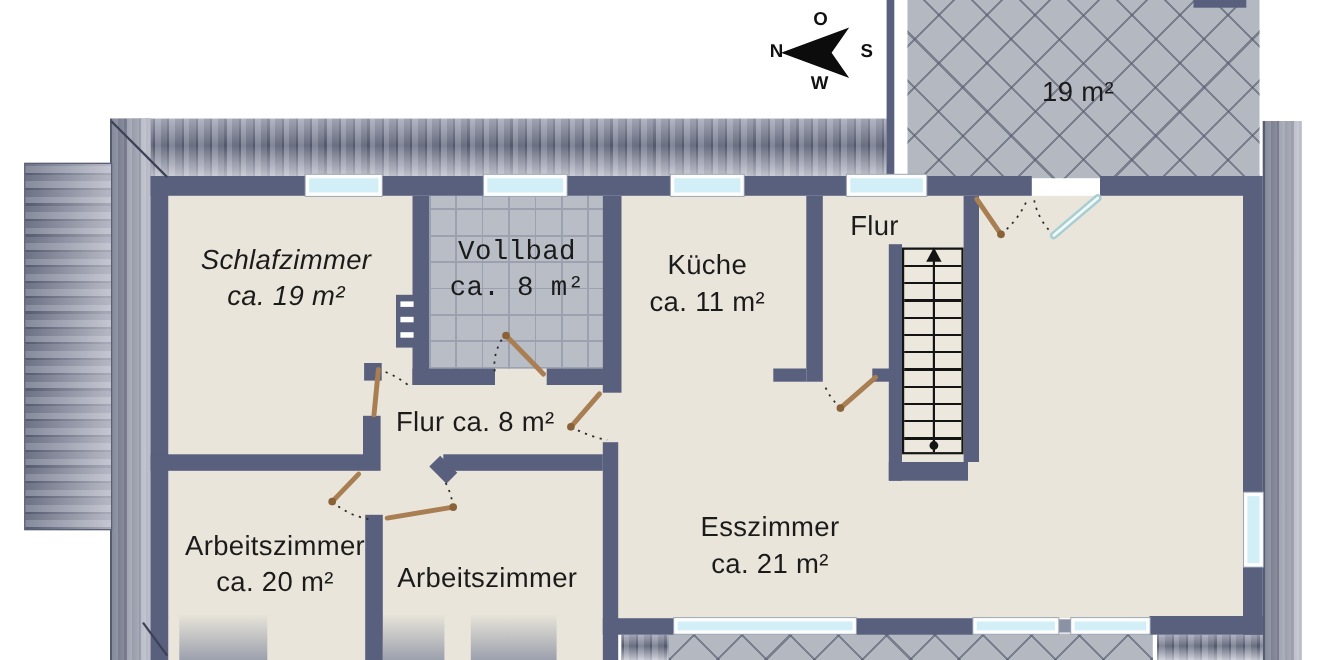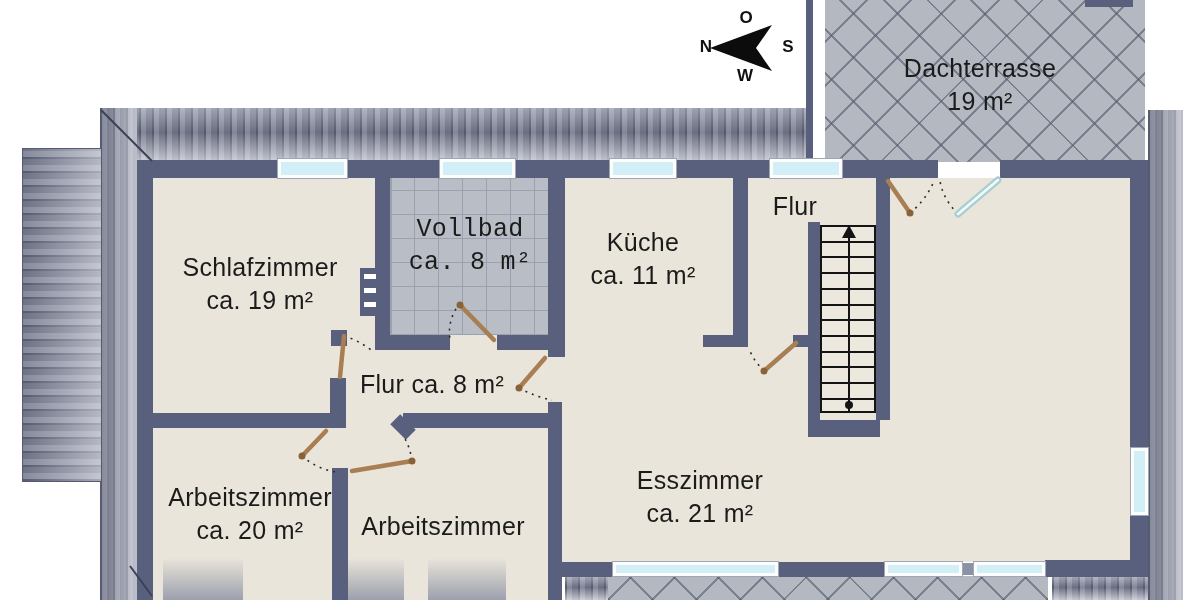--- a/index.html
+++ b/index.html
@@ -179,24 +179,23 @@
     <svg width="115" height="85" viewBox="0 0 115 85">
       <polygon points="20,43 82,20 66,43 82,66" fill="#0c0c0c"></polygon>
     </svg>
     <span class="pt" style="left:56px;top:13px;">O</span>
     <span class="pt" style="left:16px;top:42px;">N</span>
     <span class="pt" style="left:98px;top:42px;">S</span>
     <span class="pt" style="left:55px;top:71px;">W</span>
   </div>
 
   <div class="lbl" style="left:980px;top:84px;">
-    <span>Dachterrasse</span>
     <span>19 m²</span>
   </div>
-  <div class="lbl" style="left:260px;top:283px;">
+  <div class="lbl" style="left:260px;top:253px;font-style:italic;">
     <span>Schlafzimmer</span>
     <span>ca. 19 m²</span>
   </div>
   <div class="lbl" style="left:470px;top:246px;font-family:Liberation Mono, monospace;">
     <span>Vollbad</span>
     <span>ca. 8 m²</span>
   </div>
   <div class="lbl" style="left:643px;top:258px;">
     <span>Küche</span>
     <span>ca. 11 m²</span>

